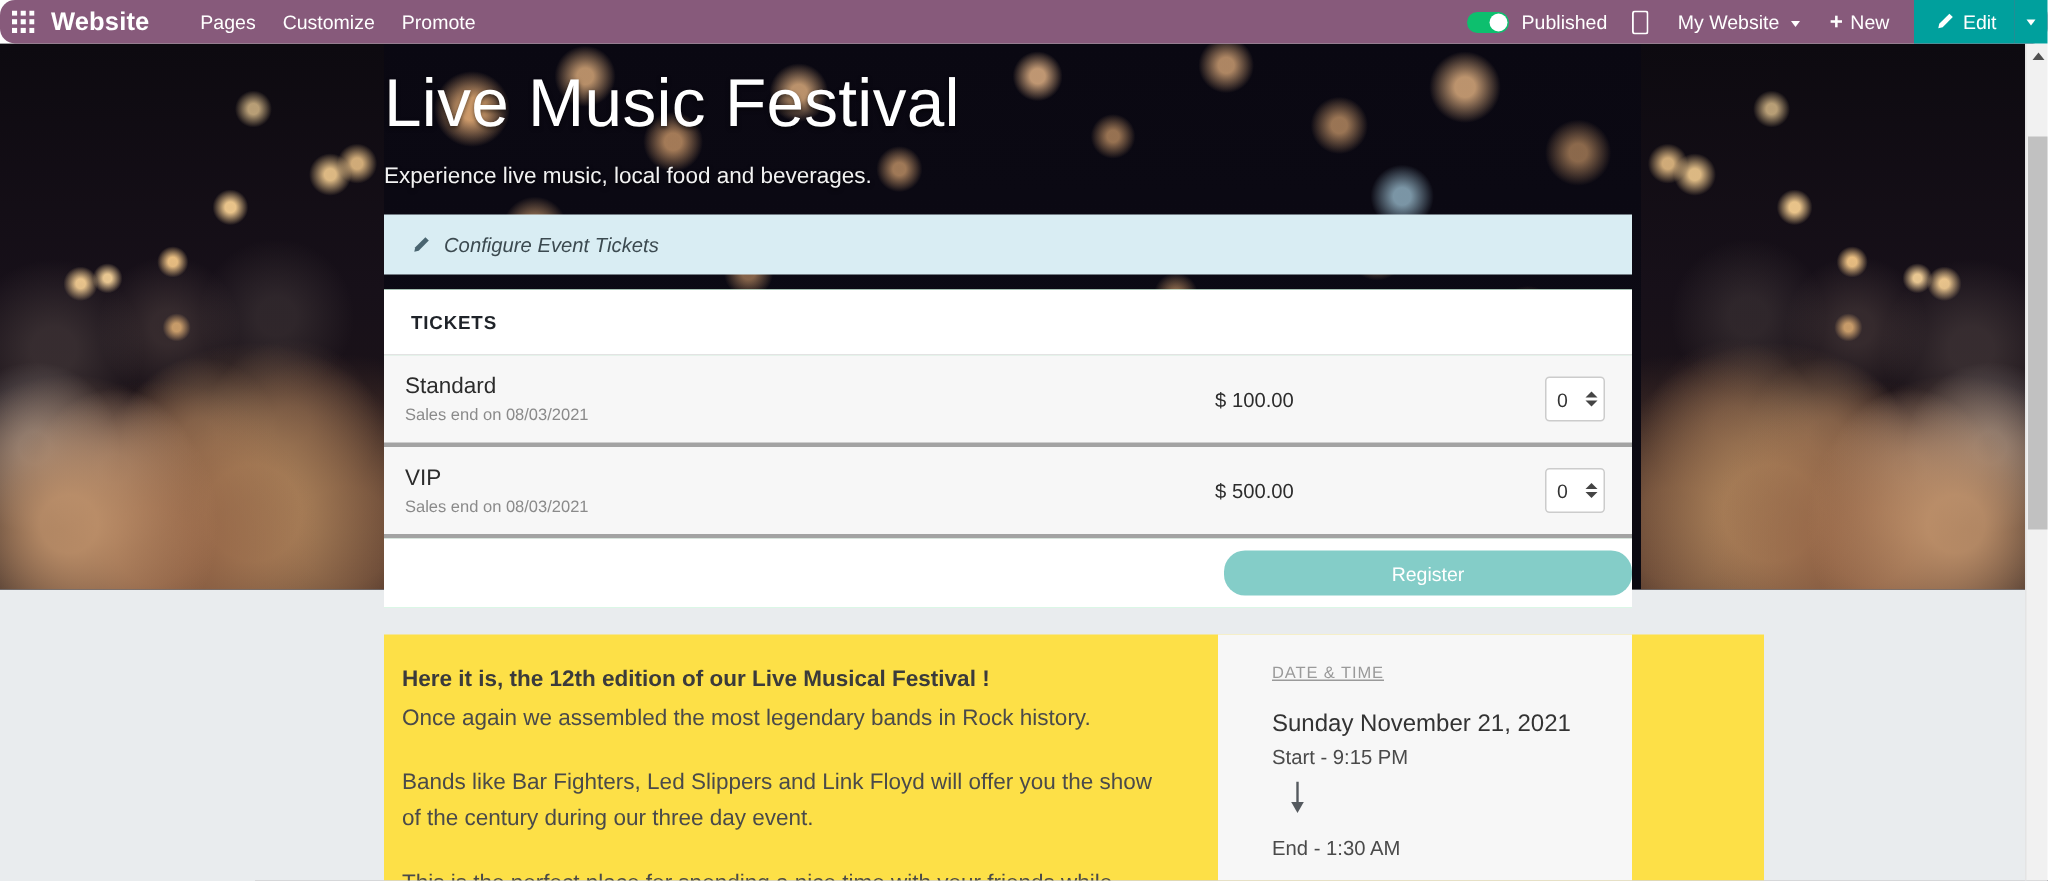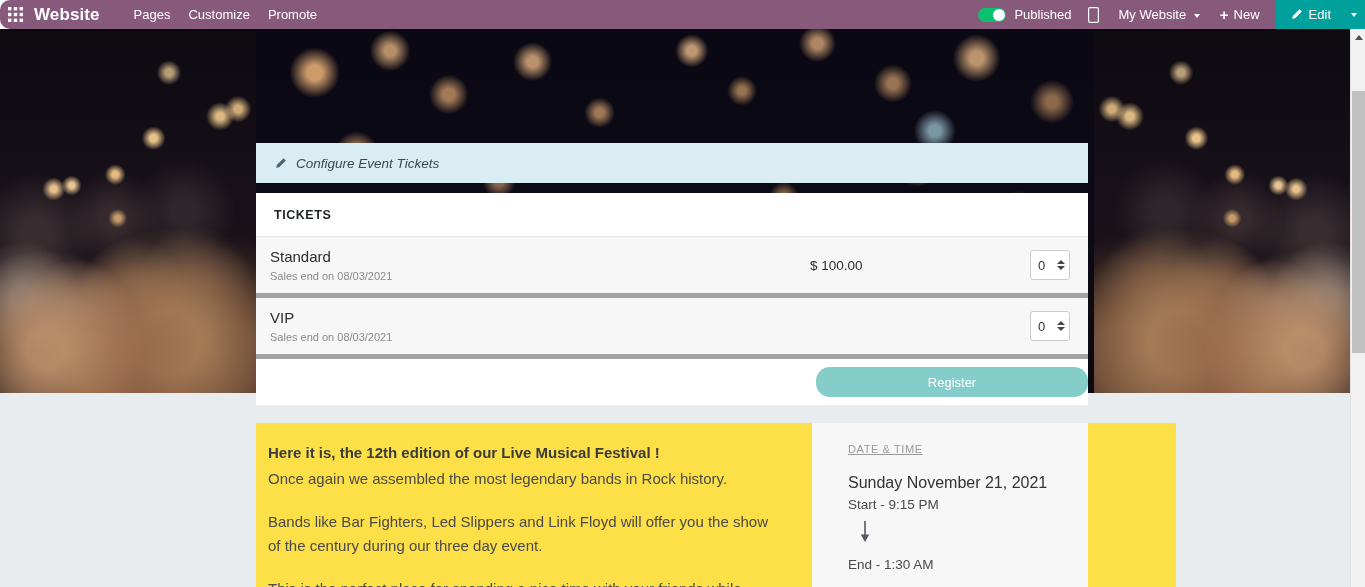--- a/index.html
+++ b/index.html
@@ -180,21 +180,21 @@
     border-bottom: 1px solid #e3e3e3;
     background: #ffffff;
   }
   .tickets-head-label {
     font-size: 12.5px; font-weight: bold; color: #1f2329;
     letter-spacing: .55px;
   }
   .ticket-row {
     height: 61px; display: flex; align-items: center;
     background: #f7f7f7;
-    border-bottom: 5px solid #a3a3a3;
+    border-bottom: 3px solid #a3a3a3;
     padding: 0 18px 0 14px;
   }
   .ticket-name-cell { width: 540px; padding-left: 0; }
   .ticket-name { font-size: 15px; color: #2c2c2c; line-height: 1.2; }
   .ticket-sub { font-size: 11px; color: #8a8a8a; margin-top: 4px; }
   .ticket-price-cell { width: 220px; font-size: 13.5px; color: #2c2c2c; }
   .ticket-qty-cell { flex: 1 1 auto; display: flex; justify-content: flex-end; }
   .qty-box {
     width: 40px; height: 30px;
     border: 1px solid #ccc; border-radius: 3px; background: #fff;
@@ -334,20 +334,24 @@
   </div>
 </div>
 
 <div id="page">
 
   <div id="hero">
     <div class="crowd left"></div>
     <div class="bokeh-field"></div>
     <div class="crowd right"></div>
 
+    <div class="hero-inner">
+      <h1 id="hero-title">Live Music Festival</h1>
+      <p id="hero-subtitle">Experience live music, local food and beverages.</p>
+    </div>
   </div>
 
   <div id="content-col">
 
     <div id="configure-alert">
       <span class="pencil-sm">
         <svg width="13" height="13" viewBox="0 0 16 16" aria-hidden="true">
           <path d="M11.8 1.4l2.8 2.8-8.3 8.3-3.6.8.8-3.6z" fill="#4a6570"></path>
         </svg>
       </span>
@@ -374,20 +378,21 @@
               </span>
           </div>
         </div>
       </div>
 
       <div class="ticket-row">
         <div class="ticket-name-cell">
           <div class="ticket-name">VIP</div>
           <div class="ticket-sub">Sales end on 08/03/2021</div>
         </div>
+        <div class="ticket-price-cell">$ 500.00</div>
         <div class="ticket-qty-cell">
           <div class="qty-box">
             <span class="qty-val">0</span>
             <span class="spin">
                 <i class="up"></i>
                 <i class="dn"></i>
               </span>
           </div>
         </div>
       </div>

